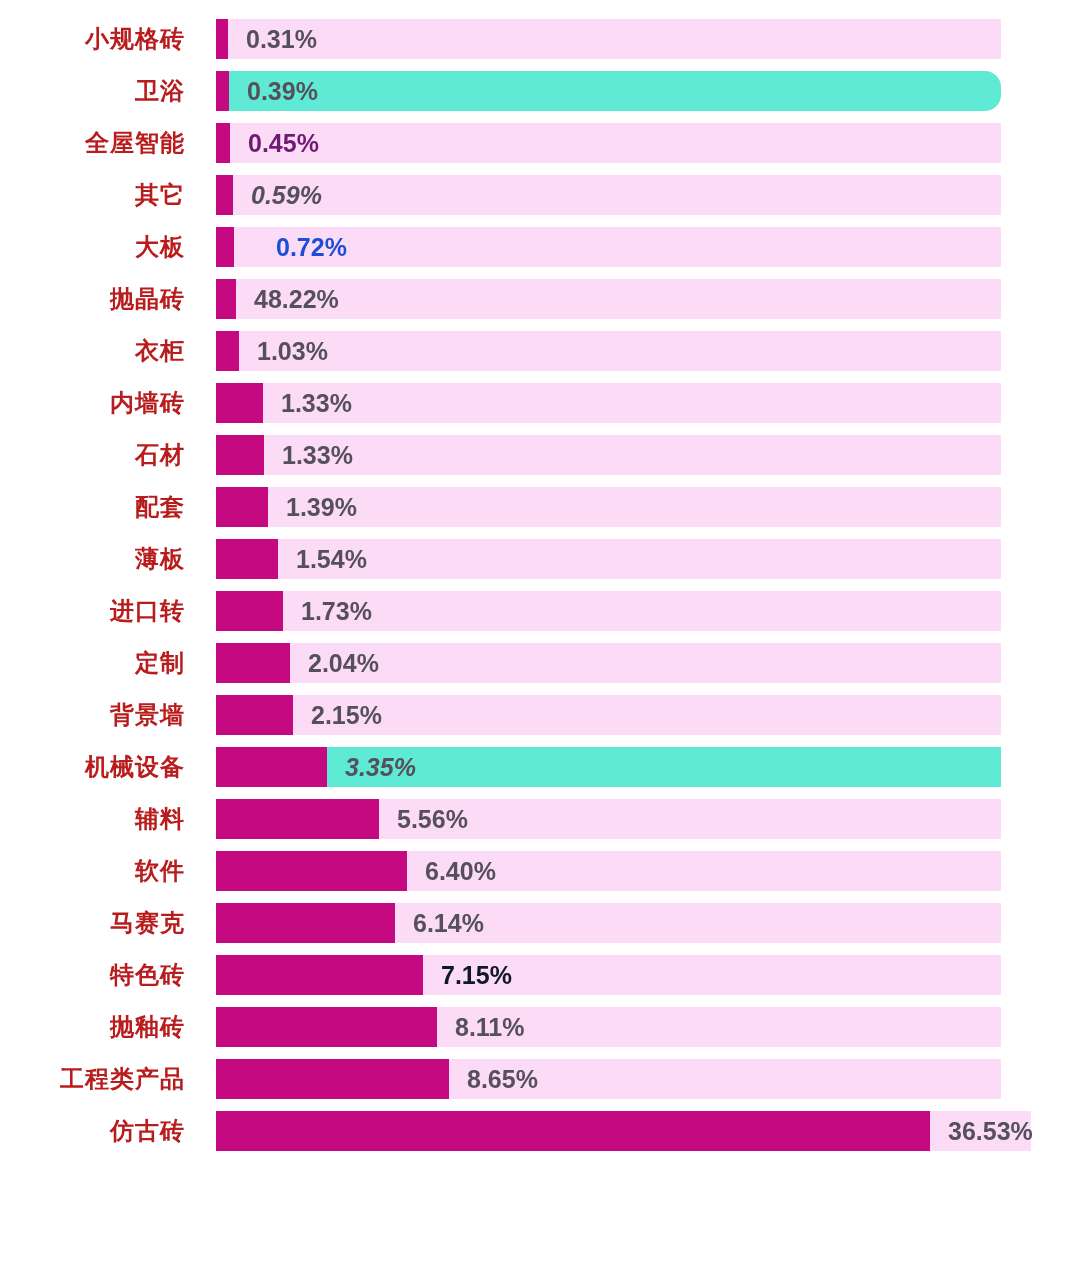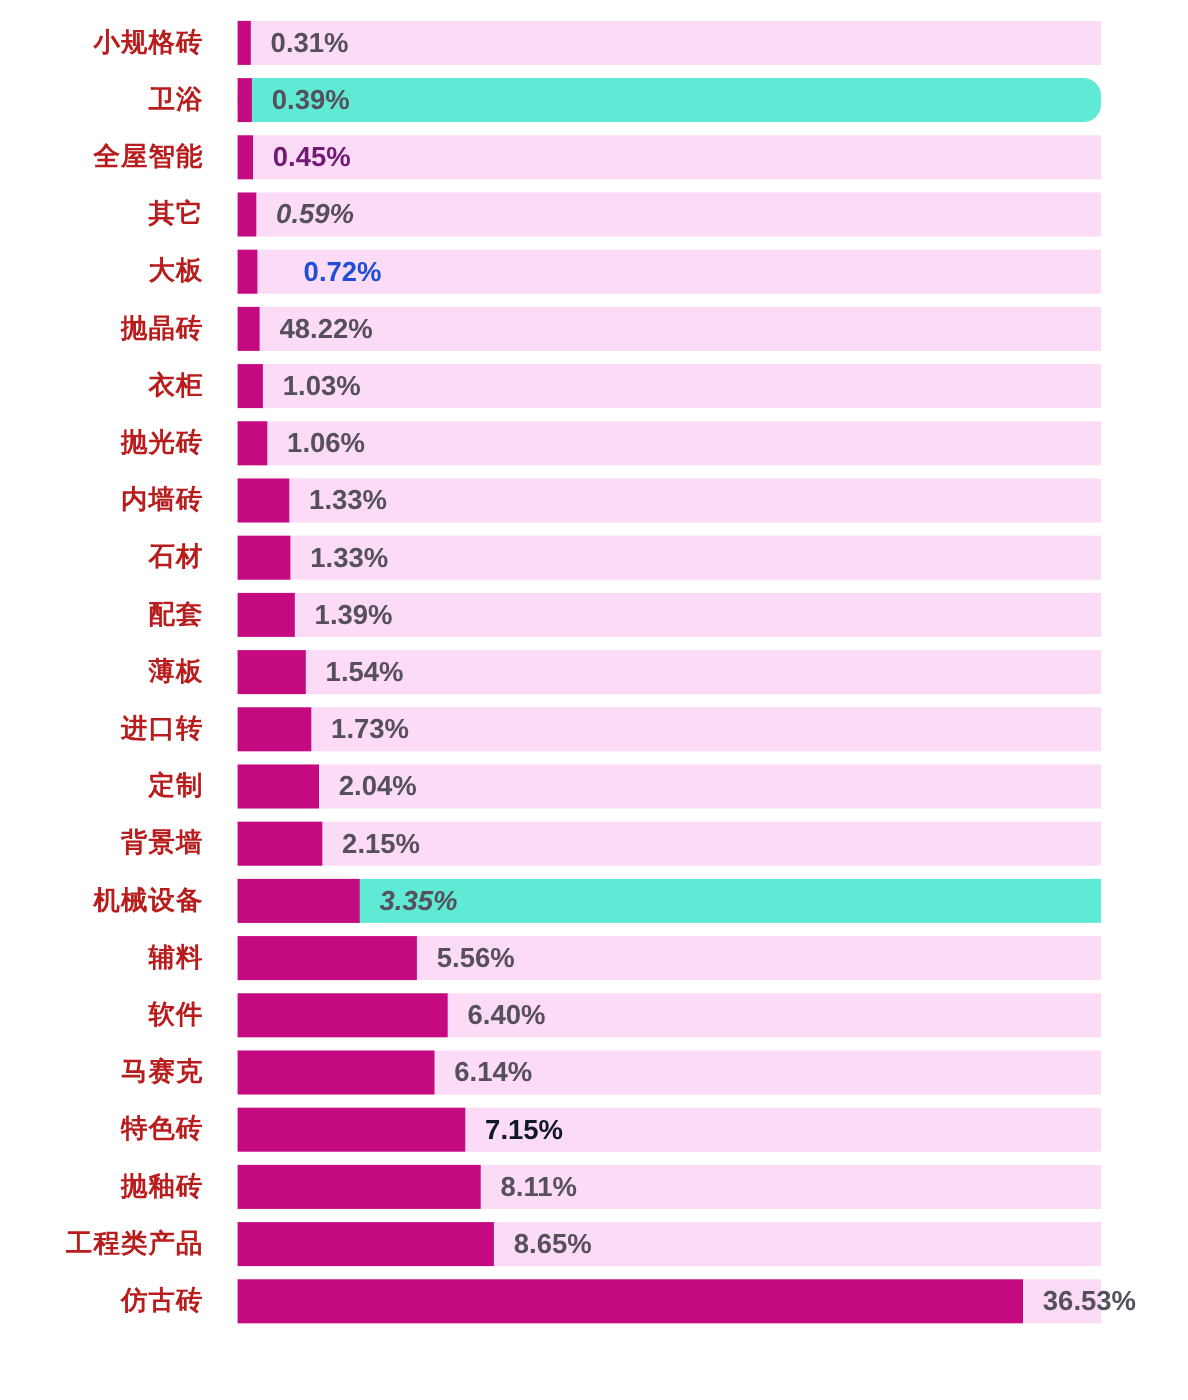--- a/index.html
+++ b/index.html
@@ -106,27 +106,20 @@
       </div>
     </div>
     <div class="bar-row">
       <div class="bar-label">衣柜</div>
       <div class="bar-track" style="background: rgb(251, 219, 246);">
         <div class="bar-fill" style="background: rgb(197, 10, 129); width: 23px;"></div>
         <div class="bar-value" style="left: 41px; color: rgb(85, 80, 92);">1.03%</div>
       </div>
     </div>
     <div class="bar-row">
-      <div class="bar-label">抛光砖</div>
-      <div class="bar-track" style="background: rgb(251, 219, 246);">
-        <div class="bar-fill" style="background: rgb(197, 10, 129); width: 27px;"></div>
-        <div class="bar-value" style="left: 45px; color: rgb(85, 80, 92);">1.06%</div>
-      </div>
-    </div>
-    <div class="bar-row">
       <div class="bar-label">内墙砖</div>
       <div class="bar-track" style="background: rgb(251, 219, 246);">
         <div class="bar-fill" style="background: rgb(197, 10, 129); width: 47px;"></div>
         <div class="bar-value" style="left: 65px; color: rgb(85, 80, 92);">1.33%</div>
       </div>
     </div>
     <div class="bar-row">
       <div class="bar-label">石材</div>
       <div class="bar-track" style="background: rgb(251, 219, 246);">
         <div class="bar-fill" style="background: rgb(197, 10, 129); width: 48px;"></div>
@@ -212,18 +205,18 @@
     </div>
     <div class="bar-row">
       <div class="bar-label">工程类产品</div>
       <div class="bar-track" style="background: rgb(251, 219, 246);">
         <div class="bar-fill" style="background: rgb(197, 10, 129); width: 233px;"></div>
         <div class="bar-value" style="left: 251px; color: rgb(85, 80, 92);">8.65%</div>
       </div>
     </div>
     <div class="bar-row">
       <div class="bar-label">仿古砖</div>
-      <div class="bar-track" style="background: rgb(251, 219, 246);">
+      <div class="bar-track" style="background: rgb(251, 219, 246); padding-left: 30px;">
         <div class="bar-fill" style="background: rgb(197, 10, 129); width: 714px;"></div>
         <div class="bar-value" style="left: 732px; color: rgb(85, 80, 92);">36.53%</div>
       </div>
     </div>
   </div>
 
 </body></html>

